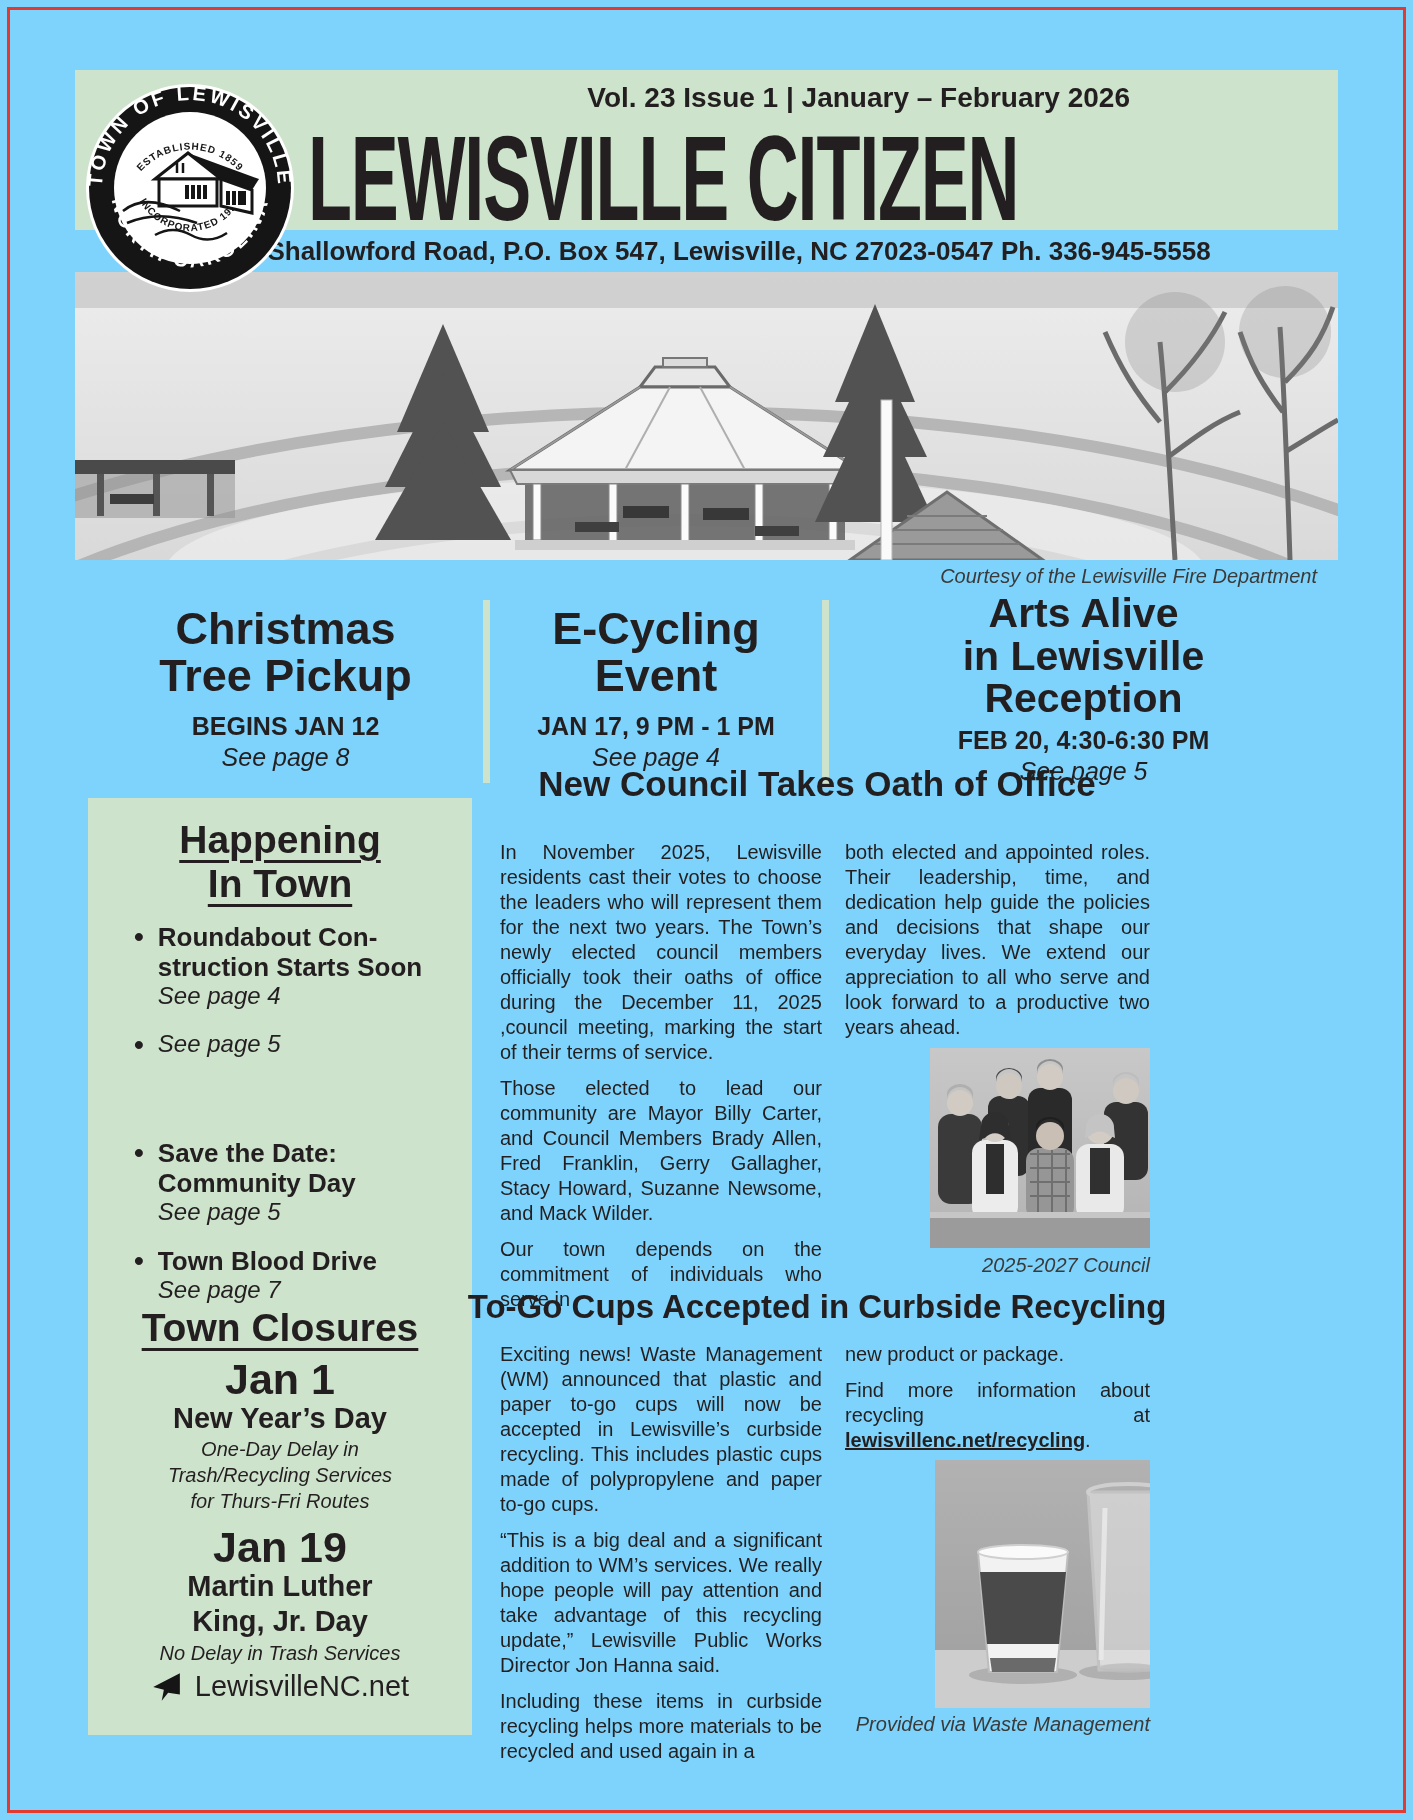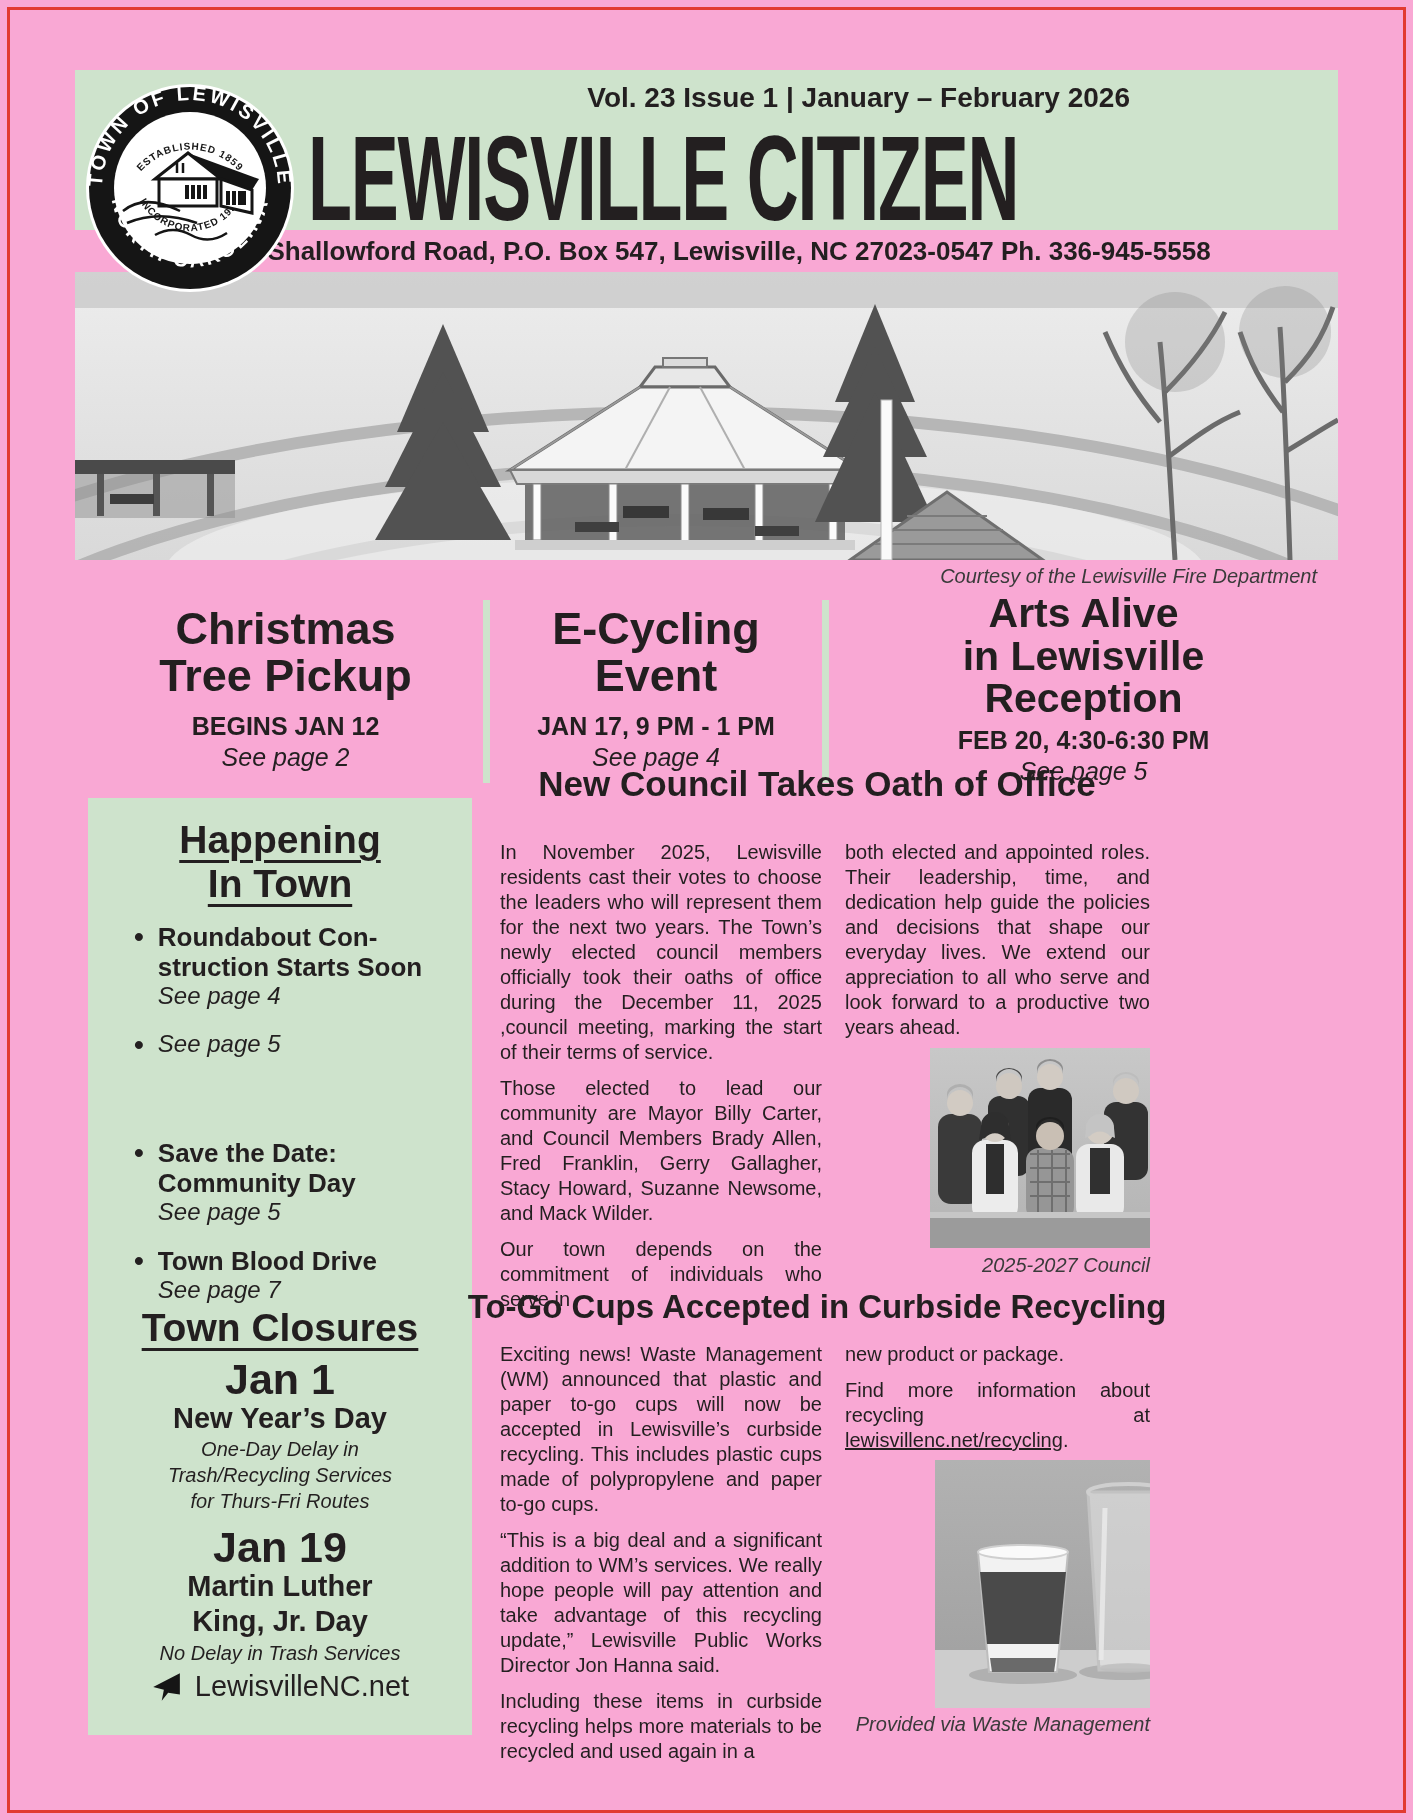--- a/index.html
+++ b/index.html
@@ -1,16 +1,16 @@
 <!DOCTYPE html>
 <html><head>
 <meta charset="utf-8">
 <style>
   html,body{margin:0;padding:0;background:#fff;}
-  .page{position:relative;width:1413px;height:1820px;background:#f9a8d4;overflow:hidden;
+  .page{position:relative;width:1413px;height:1820px;background:#7dd3fc;overflow:hidden;
         font-family:"Liberation Sans",sans-serif;color:#231f20;}
   .abs{position:absolute;}
   .frame{position:absolute;inset:7px;border:3px solid #e23a30;pointer-events:none;z-index:50;}
   .band{left:75px;top:70px;width:1263px;height:160px;background:#cee3cc;}
   .vol{top:82px;right:283px;font-size:28px;font-weight:bold;white-space:nowrap;}
   .mast{left:308px;top:118px;font-size:120px;font-weight:bold;line-height:1;white-space:nowrap;
         transform:scaleX(0.60);transform-origin:left top;letter-spacing:-2px;}
   .logo{left:85px;top:83px;width:210px;height:210px;z-index:5;}
   .address{left:0;right:0;top:236px;text-align:center;font-weight:bold;font-size:26px;}
   .hero{left:75px;top:272px;width:1263px;height:288px;background:#e2e2e2;}
@@ -45,21 +45,21 @@
   .colA1{left:500px;top:840px;width:322px;}
   .colA2{left:845px;top:840px;width:305px;}
   .photo{background:#bdbdbd;}
   .council-photo{left:930px;top:1048px;width:220px;height:200px;}
   .photo-cap{font-style:italic;font-size:20px;text-align:right;color:#3a3a3a;}
   .council-cap{left:845px;top:1254px;width:305px;}
   .colB1{left:500px;top:1342px;width:322px;}
   .colB2{left:845px;top:1342px;width:305px;}
   .cups-photo{left:935px;top:1460px;width:215px;height:248px;}
   .cups-cap{left:845px;top:1713px;width:305px;}
-  .link{color:#231f20;text-decoration:underline;cursor:pointer;}
+  .link{color:#231f20;text-decoration:underline;cursor:pointer;font-weight:bold;}
 </style>
 </head>
 <body>
 
 <div class="page">
 
   <div class="abs band"></div>
   <div class="abs vol">Vol. 23  Issue 1 | January – February 2026</div>
   <div class="abs mast">LEWISVILLE CITIZEN</div>
 
@@ -175,21 +175,21 @@
       <rect x="500" y="250" width="44" height="10" fill="#3f3f3f"></rect>
       <rect x="680" y="254" width="44" height="10" fill="#3f3f3f"></rect>
     </svg>
   </div>
   <div class="abs hero-cap">Courtesy of the Lewisville Fire Department</div>
 
   <div class="abs teaser" style="left:88px;top:606px;width:395px;">
     <div class="t-title t-big prel">Christmas
 Tree Pickup</div>
     <div class="t-detail">BEGINS JAN 12</div>
-    <div class="t-ref">See page 2</div>
+    <div class="t-ref">See page 8</div>
   </div>
   <div class="abs tdiv" style="left:483px;top:600px;height:183px;"></div>
   <div class="abs teaser" style="left:490px;top:606px;width:332px;">
     <div class="t-title t-big prel">E-Cycling
 Event</div>
     <div class="t-detail">JAN 17, 9 PM - 1 PM</div>
     <div class="t-ref">See page 4</div>
   </div>
   <div class="abs tdiv" style="left:822px;top:600px;height:183px;"></div>
   <div class="abs teaser" style="left:829px;top:592px;width:509px;">

